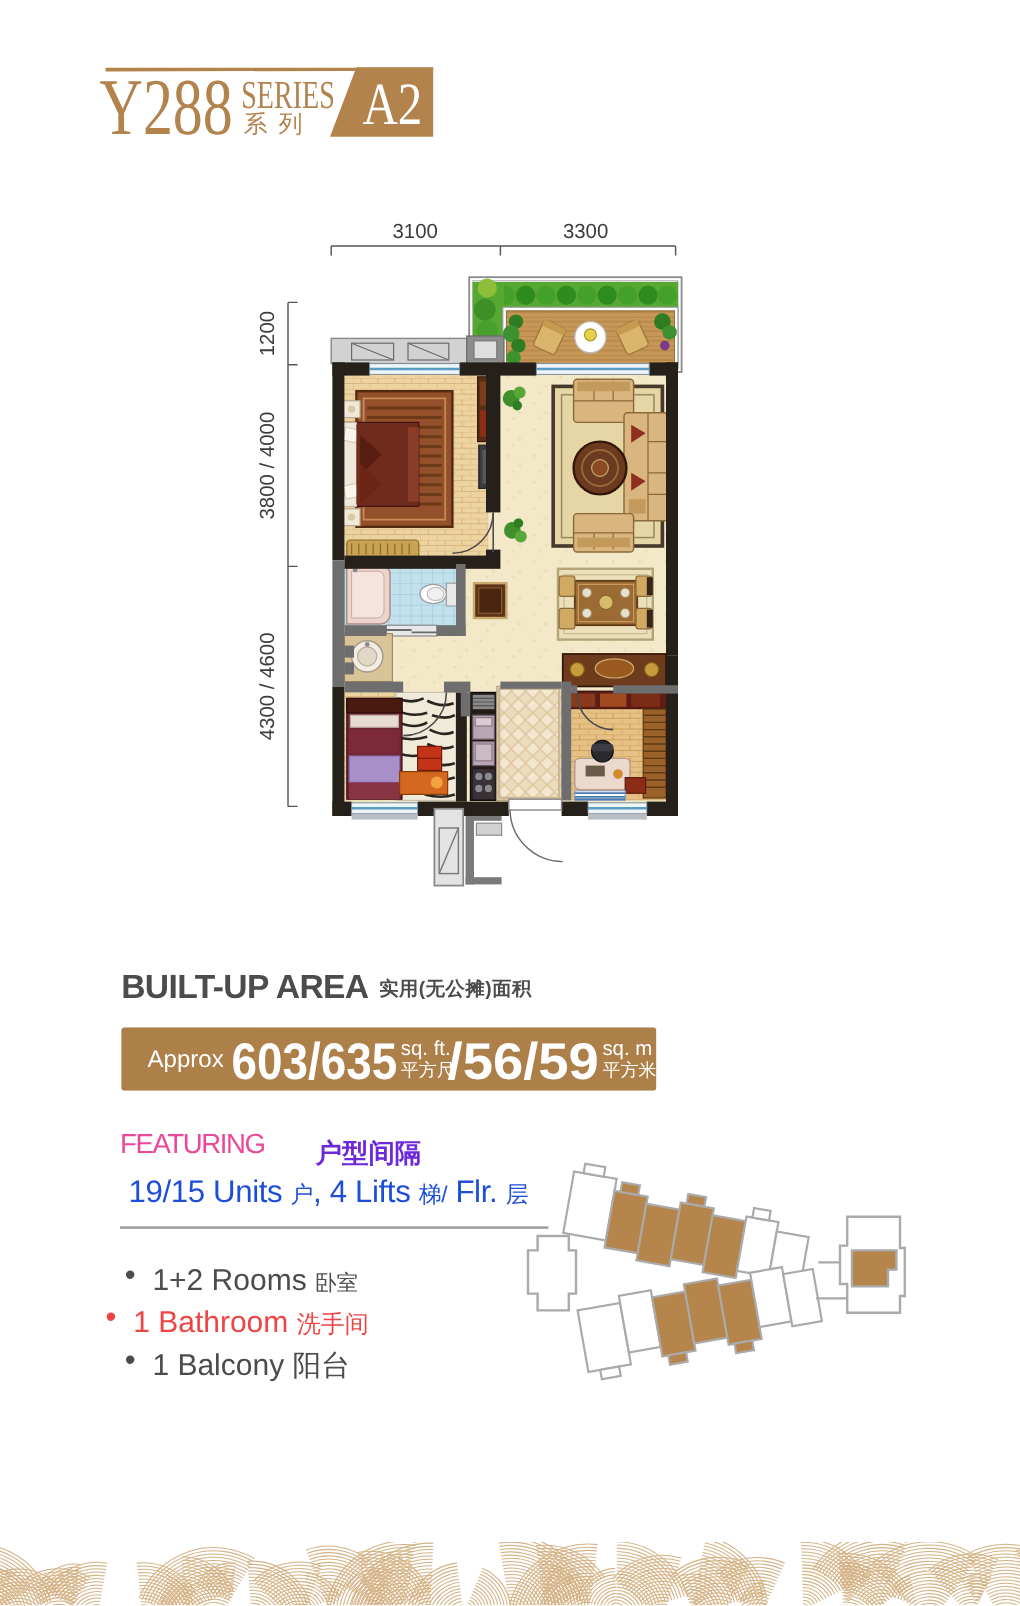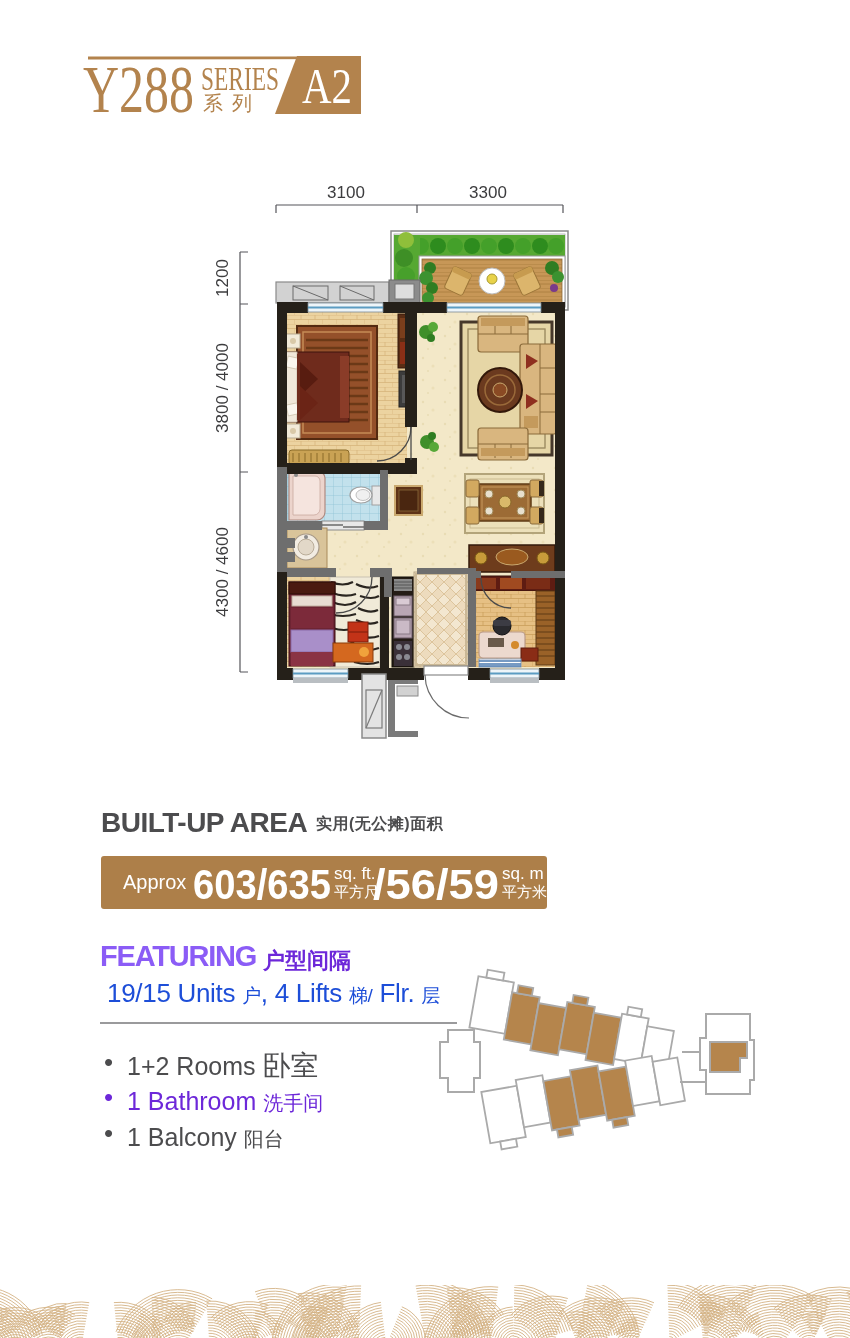--- a/index.html
+++ b/index.html
@@ -491,33 +491,33 @@
 
   <text x="233" y="23" font-size="17" fill="#ffffff">sq. ft.</text>
   <text x="233" y="41" font-size="15" fill="#ffffff">平方尺</text>
 
   <text x="272" y="43" font-size="43" font-weight="bold" fill="#ffffff" textLength="126" lengthAdjust="spacingAndGlyphs">/56/59</text>
 
   <text x="401" y="23" font-size="17" fill="#ffffff">sq. m</text>
   <text x="401" y="41" font-size="15" fill="#ffffff">平方米</text>
 </svg>
 
-<div class="abs" style="left:100px;top:940px;font-size:29px;font-weight:bold;color:#8b5cf6;letter-spacing:-1.2px;">FEATURING</div>
+<div class="abs" style="left:100px;top:940px;font-size:23px;font-weight:normal;color:#ec4899;letter-spacing:-1.2px;">FEATURING</div>
 
 <div class="abs" style="left:263px;top:946px;font-size:22px;font-weight:bold;color:#6d28d9;">户型间隔</div>
 
 <div class="abs" style="left:107px;top:978px;font-size:26px;color:#1d4ed8;letter-spacing:-0.3px;">19/15 Units <span style="font-size:19px;">户</span>, 4 Lifts <span style="font-size:19px;">梯/</span> Flr. <span style="font-size:19px;">层</span></div>
 
 <div class="abs" style="left:100px;top:1022px;width:357px;height:2px;background:#9a9a9c;"></div>
 
-<div class="abs" style="left:104px;top:1047px;font-size:25px;color:#4c4c4e;"><span style="font-size:26px;vertical-align:4px;">•</span>&nbsp;&nbsp;1+2 Rooms <span style="font-size:28px;">卧室</span></div>
-
-<div class="abs" style="left:104px;top:1082px;font-size:25px;color:#6d28d9;"><span style="font-size:26px;vertical-align:4px;">•</span>&nbsp;&nbsp;1 Bathroom <span style="font-size:20px;">洗手间</span></div>
-
-<div class="abs" style="left:104px;top:1118px;font-size:25px;color:#4c4c4e;"><span style="font-size:26px;vertical-align:4px;">•</span>&nbsp;&nbsp;1 Balcony <span style="font-size:20px;">阳台</span></div>
+<div class="abs" style="left:104px;top:1047px;font-size:25px;color:#4c4c4e;"><span style="font-size:26px;vertical-align:4px;">•</span>&nbsp;&nbsp;1+2 Rooms <span style="font-size:18px;">卧室</span></div>
+
+<div class="abs" style="left:88px;top:1082px;font-size:25px;color:#ef4444;"><span style="font-size:26px;vertical-align:4px;">•</span>&nbsp;&nbsp;1 Bathroom <span style="font-size:20px;">洗手间</span></div>
+
+<div class="abs" style="left:104px;top:1118px;font-size:25px;color:#4c4c4e;"><span style="font-size:26px;vertical-align:4px;">•</span>&nbsp;&nbsp;1 Balcony <span style="font-size:24px;">阳台</span></div>
 
 <svg class="abs" style="left:430px;top:960px;" width="330" height="220" viewBox="0 0 330 220">
 
 <g fill="#ffffff" stroke="#aaaaaa" stroke-width="2">
   <path d="M18,70 h26 v12 h6 v36 h-6 v14 h-26 v-14 h-8 v-36 h8 z"></path>
 </g>
 
 <g transform="translate(46,30) rotate(10)" stroke="#aaaaaa" stroke-width="1.8">
   <rect x="0" y="-14" width="36" height="52" fill="#ffffff"></rect>
   <path d="M8,-14 h17 v-8 h-17 z" fill="#ffffff"></path>

